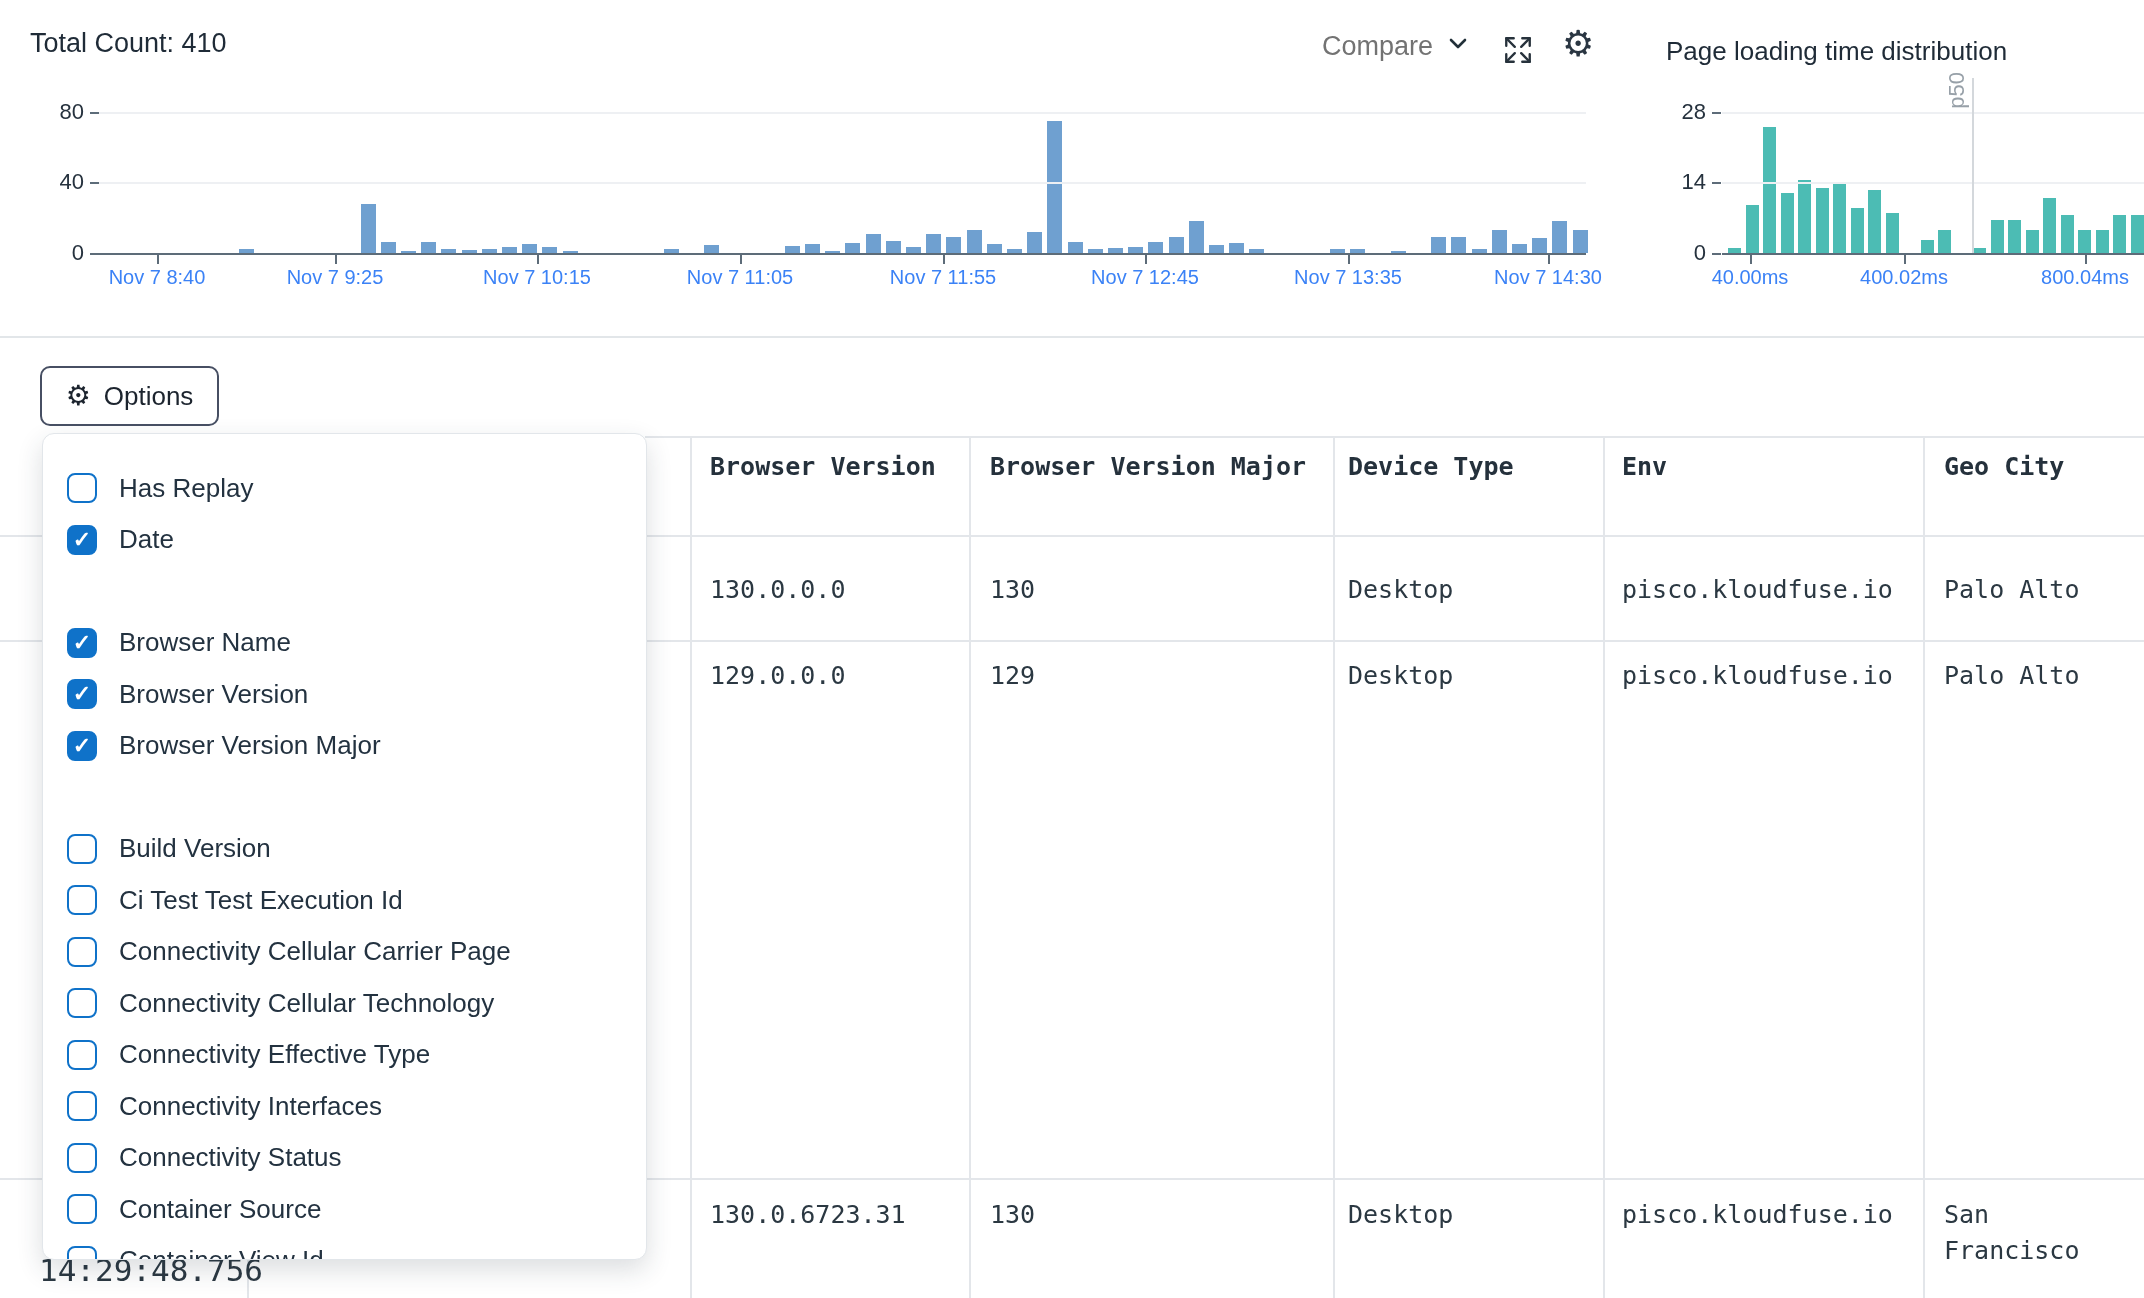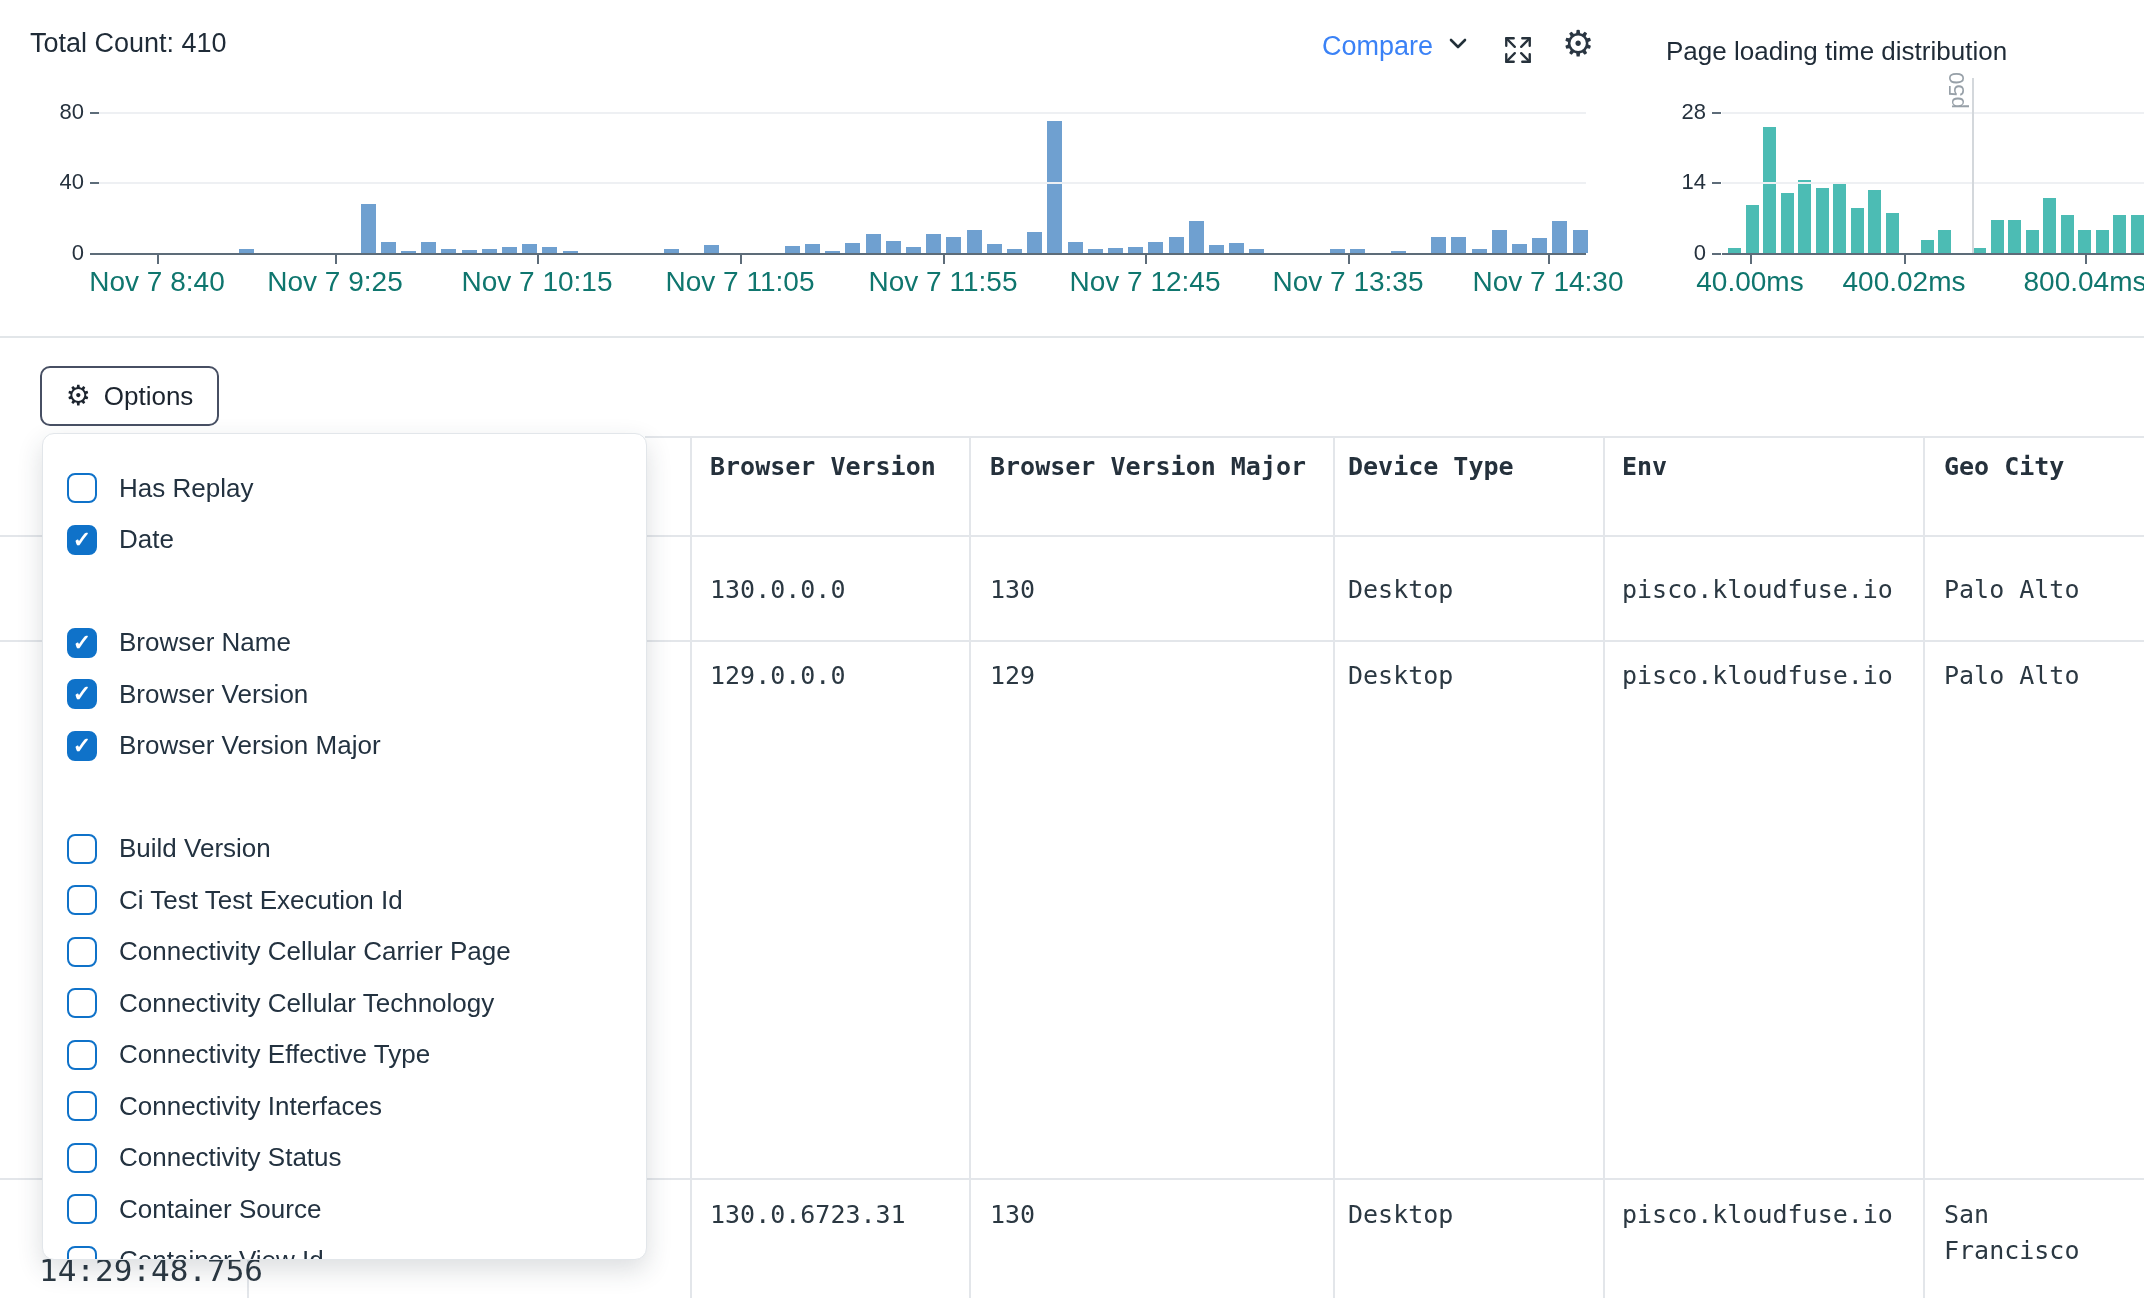--- a/index.html
+++ b/index.html
@@ -5,33 +5,33 @@
   html,body{margin:0;padding:0;}
   body{
     width:2144px;height:1298px;position:relative;overflow:hidden;background:#ffffff;
     font-family:"Liberation Sans",sans-serif;color:#222e3a;
   }
   #stage{position:absolute;inset:0;}
   .abs{position:absolute;}
 
   
   .total-count{left:30px;top:28px;font-size:27px;color:#1f2b37;}
-  .compare{left:1322px;top:30px;font-size:27px;color:#3b82f6;display:flex;align-items:center;gap:12px;cursor:pointer;}
+  .compare{left:1322px;top:30px;font-size:27px;color:#737373;display:flex;align-items:center;gap:12px;cursor:pointer;}
   .icon-btn{color:#2a3642;}
   .expand-btn{left:1502px;top:34px;}
   .gear-top{left:1562px;top:24px;font-size:36px;line-height:40px;}
   .dist-title{left:1666px;top:36px;font-size:26px;color:#1f2b37;}
 
   
   .gridline{position:absolute;height:2px;background:#eef0f3;}
   .axisline{position:absolute;height:2px;background:#5d6c79;}
   .ytick{position:absolute;width:9px;height:2px;background:#5d6c79;}
   .xtick{position:absolute;width:2px;height:9px;background:#5d6c79;top:255px;}
   .ylab{position:absolute;font-size:22px;color:#26323e;text-align:right;width:60px;transform:translateY(-50%);}
-  .xlab{position:absolute;font-size:28px;color:#0f766e;top:266px;transform:translateX(-50%);white-space:nowrap;}
+  .xlab{position:absolute;font-size:20px;color:#3b82f6;top:266px;transform:translateX(-50%);white-space:nowrap;}
   .bar{position:absolute;}
   .bar.blue{background:#6fa0d0;}
   .bar.teal{background:#4cbcb4;}
   .p50line{position:absolute;width:2px;background:#d4d8dc;}
   .p50lab{position:absolute;writing-mode:vertical-rl;transform:rotate(180deg);font-size:22px;color:#97a0a8;}
 
   
   .divider{left:0;top:336px;width:2144px;height:2px;background:#e2e6e9;}
 
   

